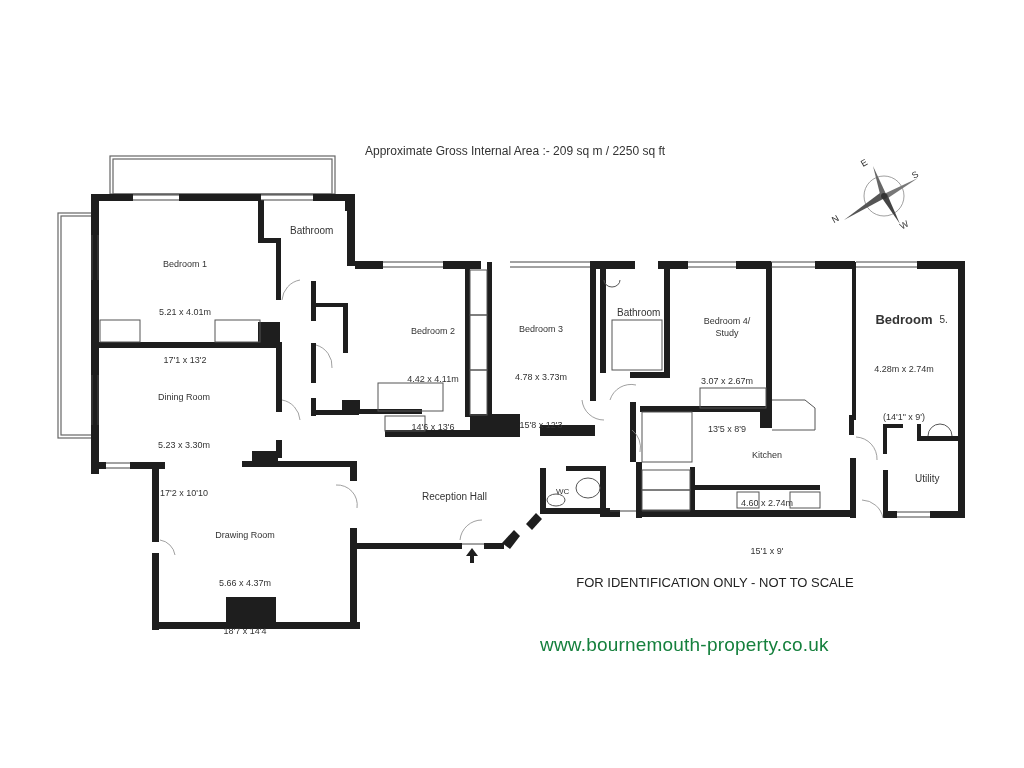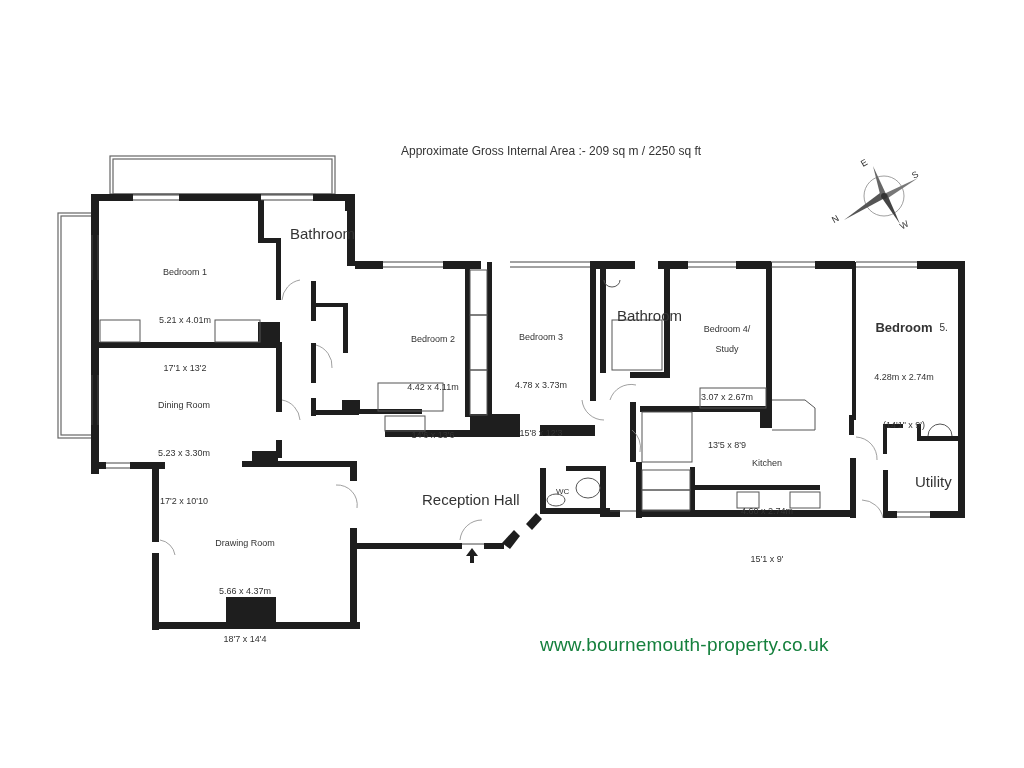--- a/index.html
+++ b/index.html
@@ -1,26 +1,26 @@
 <!DOCTYPE html>
 <html><head>
 <meta charset="utf-8">
 <style>
   html, body { margin: 0; padding: 0; background: #ffffff; }
   body { width: 1024px; height: 768px; position: relative; overflow: hidden;
          font-family: "Liberation Sans", sans-serif; color: #222; }
   .abs { position: absolute; }
   .plan { position: absolute; left: 0; top: 0; width: 1024px; height: 768px; }
-  .area-title { left: 365px; top: 144px; font-size: 12px; color: #333; white-space: nowrap; margin-left: 36px; }
+  .area-title { left: 365px; top: 144px; font-size: 12px; color: #333; white-space: nowrap; }
   .room { position: absolute; text-align: center; font-size: 9px; line-height: 12px; color: #333; white-space: nowrap; transform: translateX(-50%); }
-  .room .name { display: block; margin-top: 8px; }
+  .room .name { display: block; }
   .room .dim { display: block; margin-top: 36px; }
   .room.big .name { font-size: 13px; font-weight: bold; line-height: 15px; }
   .room.big .suffix { font-size: 10px; font-weight: normal; position: absolute; right: -14px; top: 0; }
-  .small-label { position: absolute; font-size: 15px; color: #333; white-space: nowrap; }
+  .small-label { position: absolute; font-size: 10px; color: #333; white-space: nowrap; }
   .disclaimer { left: 540px; top: 575px; width: 350px; text-align: center; font-size: 13px; line-height: 16px; color: #222; }
   .website { left: 540px; top: 634px; width: 350px; text-align: left; font-size: 19px; color: #15803d; font-weight: normal; letter-spacing: 0.2px; }
   .compass { left: 828px; top: 160px; width: 100px; height: 70px; }
   .compass-letter { position: absolute; font-size: 9px; color: #333; }
 </style>
 </head>
 <body>
 
 <svg class="plan" viewBox="0 0 1024 768" xmlns="http://www.w3.org/2000/svg">
   <g fill="none" stroke="#666" stroke-width="1.2">
@@ -259,15 +259,16 @@
 
 <div class="small-label" style="left:915px;top:473px">Utility</div>
 
 <div class="room" style="left:245px;top:529px">
   <span class="name">Drawing Room</span>
   <span class="dim">5.66 x 4.37m</span>
   <span class="dim">18'7 x 14'4</span>
 </div>
 
 <div class="abs disclaimer">
+  <div>FOR IDENTIFICATION ONLY - NOT TO SCALE</div>
 </div>
 
 <div class="abs website">www.bournemouth-property.co.uk</div>
 
 </body></html>

